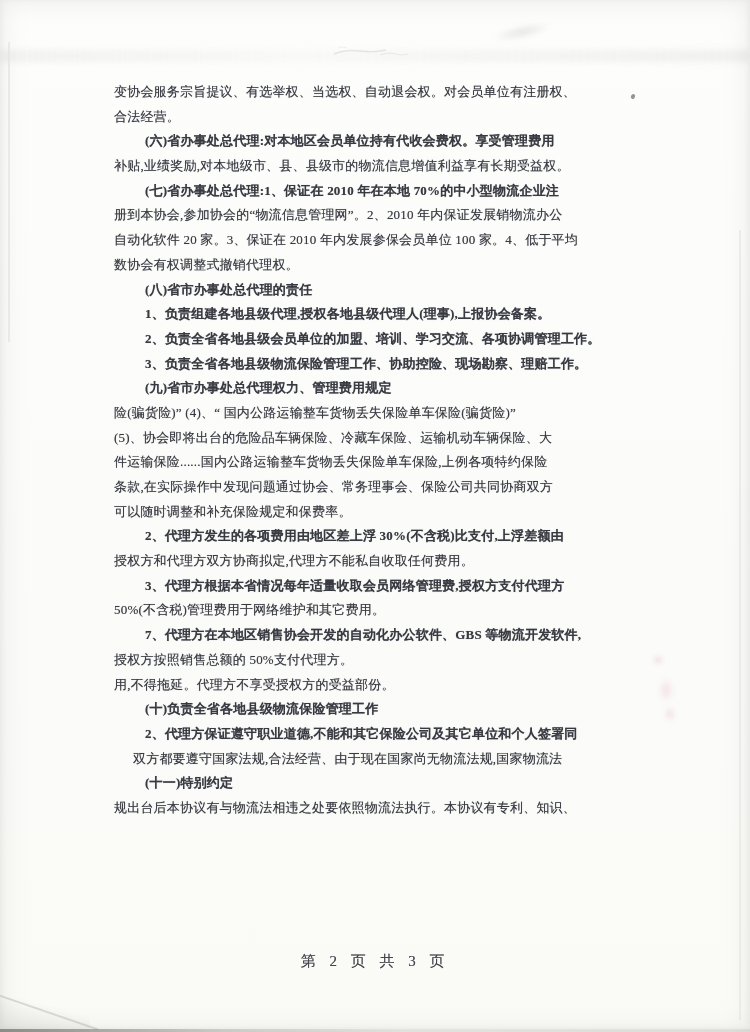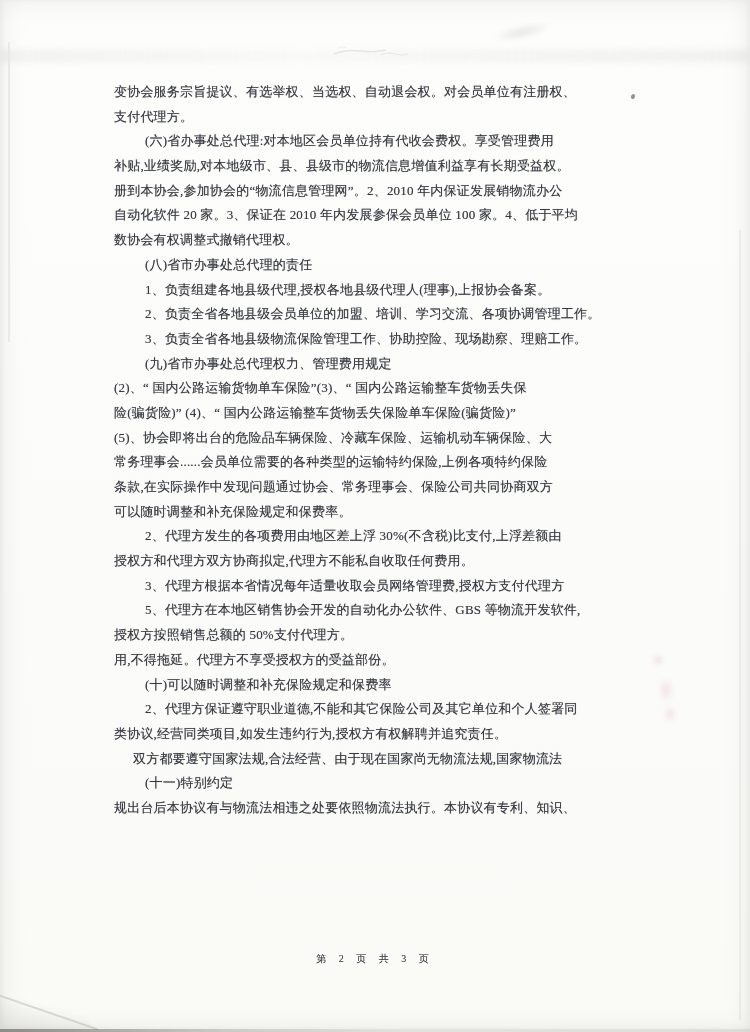--- a/index.html
+++ b/index.html
@@ -17,25 +17,25 @@
     box-shadow:inset 0 0 26px rgba(150,150,142,.18), inset 0 -2px 6px rgba(140,140,132,.12);
   }
   .body-text{
     position:absolute;left:114px;top:80px;width:600px;
     font-size:13px;line-height:24.7px;
     color:#383a42;
     text-shadow:0 0 .7px rgba(56,58,66,.55);
     letter-spacing:.2px;
   }
   .ln{white-space:nowrap;height:24.7px;}
-  .ind{padding-left:31px;}
+  .ind{padding-left:31px;font-weight:bold;}
   .ind2{padding-left:19px;}
   .footer{
     position:absolute;left:0;top:952px;width:750px;text-align:center;
-    font-size:10px;letter-spacing:5px;color:#43454d;
+    font-size:15px;letter-spacing:5px;color:#43454d;
     text-shadow:0 0 .6px rgba(60,62,70,.5);
   }
   
   .edge-left{position:absolute;left:8px;top:42px;width:2px;height:300px;background:#eaeae7;opacity:.8;}
   .edge-right{position:absolute;left:739px;top:230px;width:2px;height:790px;background:#ededea;opacity:.9;}
   .band-top{position:absolute;left:0;top:50px;width:750px;height:12px;
     background:linear-gradient(90deg,rgba(222,222,218,.35),rgba(228,228,224,.15) 40%,rgba(222,222,218,.4));
     filter:blur(3px);}
   .smudge{position:absolute;left:332px;top:42px;width:80px;height:18px;opacity:.55;}
   .smear{position:absolute;left:492px;top:25px;width:60px;height:14px;
@@ -72,46 +72,46 @@
   <div class="edge-left"></div>
   <div class="edge-right"></div>
   <div class="speck"></div>
   <div class="stain"></div>
   <div class="crease"></div>
   <div class="corner-shade"></div>
   <div class="bottom-strip"></div>
 
   <div class="body-text">
     <div class="ln">变协会服务宗旨提议、有选举权、当选权、自动退会权。对会员单位有注册权、</div>
-    <div class="ln">支付代理方。</div>
+    <div class="ln">合法经营。</div>
     <div class="ln ind">(六)省办事处总代理:对本地区会员单位持有代收会费权。享受管理费用</div>
     <div class="ln">补贴,业绩奖励,对本地级市、县、县级市的物流信息增值利益享有长期受益权。</div>
+    <div class="ln ind">(七)省办事处总代理:1、保证在 2010 年在本地 70%的中小型物流企业注</div>
     <div class="ln">册到本协会,参加协会的“物流信息管理网”。2、2010 年内保证发展销物流办公</div>
     <div class="ln">自动化软件 20 家。3、保证在 2010 年内发展参保会员单位 100 家。4、低于平均</div>
     <div class="ln">数协会有权调整式撤销代理权。</div>
     <div class="ln ind">(八)省市办事处总代理的责任</div>
     <div class="ln ind">1、负责组建各地县级代理,授权各地县级代理人(理事),上报协会备案。</div>
     <div class="ln ind">2、负责全省各地县级会员单位的加盟、培训、学习交流、各项协调管理工作。</div>
     <div class="ln ind">3、负责全省各地县级物流保险管理工作、协助控险、现场勘察、理赔工作。</div>
     <div class="ln ind">(九)省市办事处总代理权力、管理费用规定</div>
-    <div class="ln">(2)、“ 国内公路运输货物单车保险”(3)、“ 国内公路运输整车货物丢失保</div>
     <div class="ln">险(骗货险)”  (4)、“ 国内公路运输整车货物丢失保险单车保险(骗货险)”</div>
     <div class="ln">(5)、协会即将出台的危险品车辆保险、冷藏车保险、运输机动车辆保险、大</div>
-    <div class="ln">常务理事会......会员单位需要的各种类型的运输特约保险,上例各项特约保险</div>
+    <div class="ln">件运输保险......国内公路运输整车货物丢失保险单车保险,上例各项特约保险</div>
     <div class="ln">条款,在实际操作中发现问题通过协会、常务理事会、保险公司共同协商双方</div>
     <div class="ln">可以随时调整和补充保险规定和保费率。</div>
     <div class="ln ind">2、代理方发生的各项费用由地区差上浮 30%(不含税)比支付,上浮差额由</div>
     <div class="ln">授权方和代理方双方协商拟定,代理方不能私自收取任何费用。</div>
     <div class="ln ind">3、代理方根据本省情况每年适量收取会员网络管理费,授权方支付代理方</div>
-    <div class="ln ind">5、代理方在本地区销售协会开发的自动化办公软件、GBS 等物流开发软件,</div>
+    <div class="ln">50%(不含税)管理费用于网络维护和其它费用。</div>
+    <div class="ln ind">7、代理方在本地区销售协会开发的自动化办公软件、GBS 等物流开发软件,</div>
     <div class="ln">授权方按照销售总额的 50%支付代理方。</div>
     <div class="ln">用,不得拖延。代理方不享受授权方的受益部份。</div>
-    <div class="ln ind">(十)可以随时调整和补充保险规定和保费率</div>
+    <div class="ln ind">(十)负责全省各地县级物流保险管理工作</div>
     <div class="ln ind">2、代理方保证遵守职业道德,不能和其它保险公司及其它单位和个人签署同</div>
-    <div class="ln">类协议,经营同类项目,如发生违约行为,授权方有权解聘并追究责任。</div>
     <div class="ln ind2">双方都要遵守国家法规,合法经营、由于现在国家尚无物流法规,国家物流法</div>
     <div class="ln ind">(十一)特别约定</div>
     <div class="ln">规出台后本协议有与物流法相违之处要依照物流法执行。本协议有专利、知识、</div>
   </div>
 
   <div class="footer">第 2 页 共 3 页</div>
 
 </div>
 
 </body></html>

